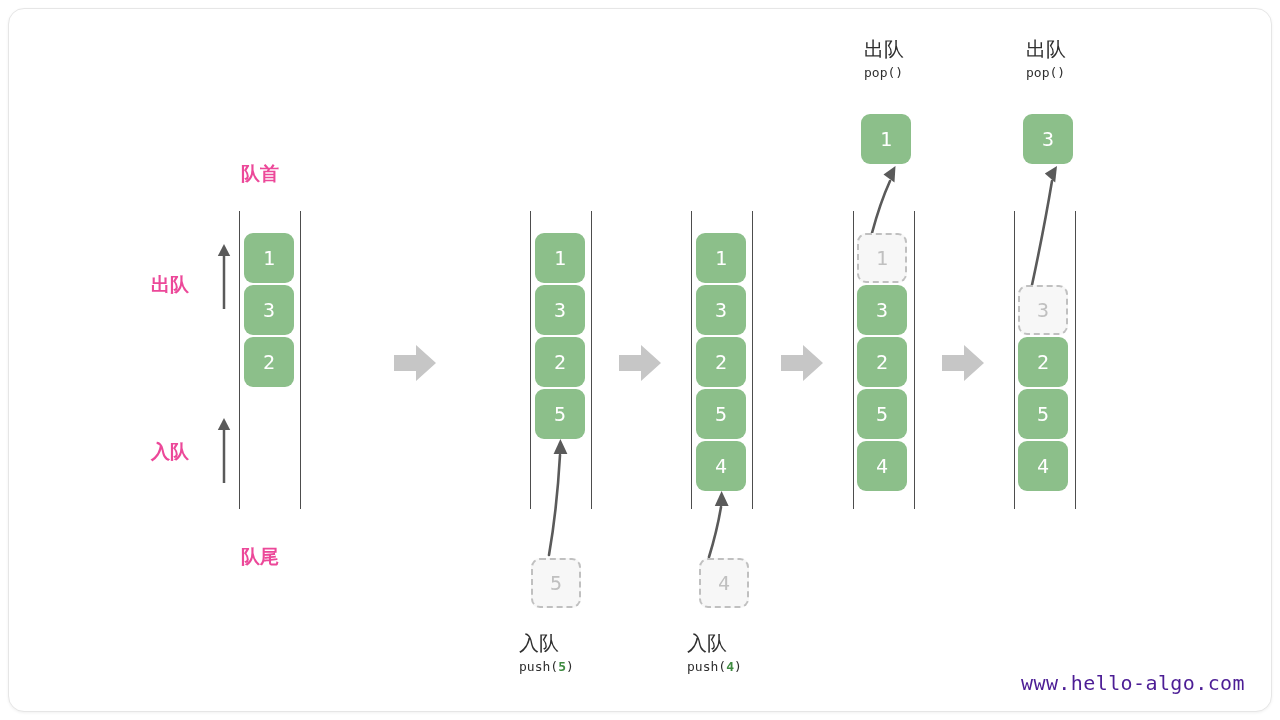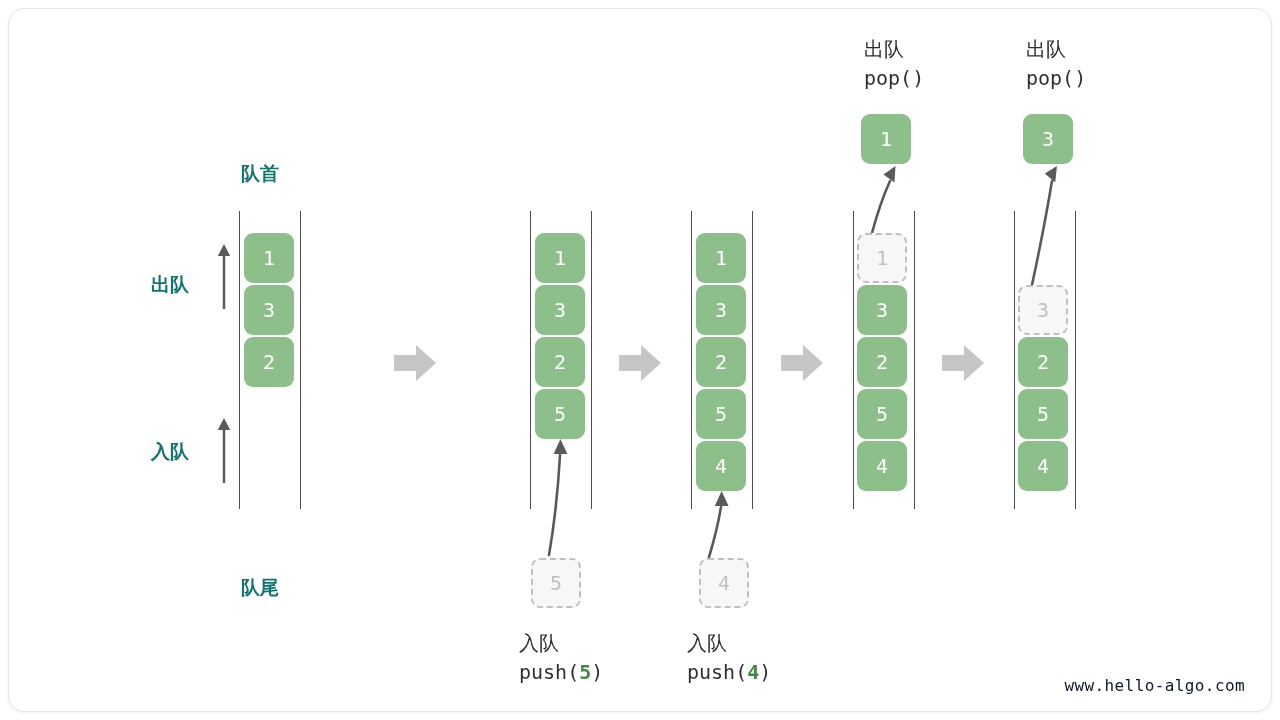--- a/index.html
+++ b/index.html
@@ -36,31 +36,31 @@
     font-family: "DejaVu Sans", "Liberation Sans", sans-serif;
   }
   .title-en {
     font-size: 22px; color: #4a4a4a;
     font-family: "DejaVu Sans Mono", "Liberation Mono", monospace;
   }
 
   
   .lbl-bold {
     position: absolute;
-    font-size: 19px; font-weight: bold; color: #0f766e;
+    font-size: 19px; font-weight: bold; color: #ec4899;
     font-family: "DejaVu Sans", "Liberation Sans", sans-serif;
     white-space: nowrap;
   }
   .lbl-cn {
     font-size: 20px; color: #2f2f2f;
     font-family: "DejaVu Sans", "Liberation Sans", sans-serif;
     white-space: nowrap; line-height: 1.45;
   }
   .lbl-mono {
-    font-size: 20px; color: #2f2f2f;
+    font-size: 13px; color: #2f2f2f;
     font-family: "DejaVu Sans Mono", "Liberation Mono", monospace;
     white-space: nowrap; line-height: 1.45;
   }
   .op-label { position: absolute; text-align: left; }
   .arg-green { color: #3f8b41; font-weight: bold; }
 
   
   .rail {
     position: absolute;
     width: 1px;
@@ -99,34 +99,34 @@
   .dir-arrow svg { display: block; }
 
   
   .curve { position: absolute; }
   .curve svg { display: block; overflow: visible; }
 
   
   .watermark {
     position: absolute;
     right: 28px; bottom: 18px;
-    font-size: 16px; color: #0f172a;
+    font-size: 20px; color: #4c1d95;
     font-family: "DejaVu Sans Mono", "Liberation Mono", monospace;
     letter-spacing: 0.4px;
   }
 </style>
 </head>
 <body>
 
 <div id="card">
   <div id="stage">
 
 
     <div class="lbl-bold" style="left:232px; top:152px;">队首</div>
-    <div class="lbl-bold" style="left:232px; top:566px;">队尾</div>
+    <div class="lbl-bold" style="left:232px; top:535px;">队尾</div>
 
     <div class="lbl-bold" style="left:142px; top:263px;">出队</div>
     <div class="lbl-bold" style="left:142px; top:430px;">入队</div>
 
     <div class="dir-arrow" style="left:204px; top:232px;">
       <svg width="22" height="70" viewBox="0 0 22 70">
         <line x1="11" y1="68" x2="11" y2="12" stroke="#5a5a5a" stroke-width="2.5"></line>
         <path d="M11 3 L17.2 15 L4.8 15 Z" fill="#5a5a5a"></path>
       </svg>
     </div>

